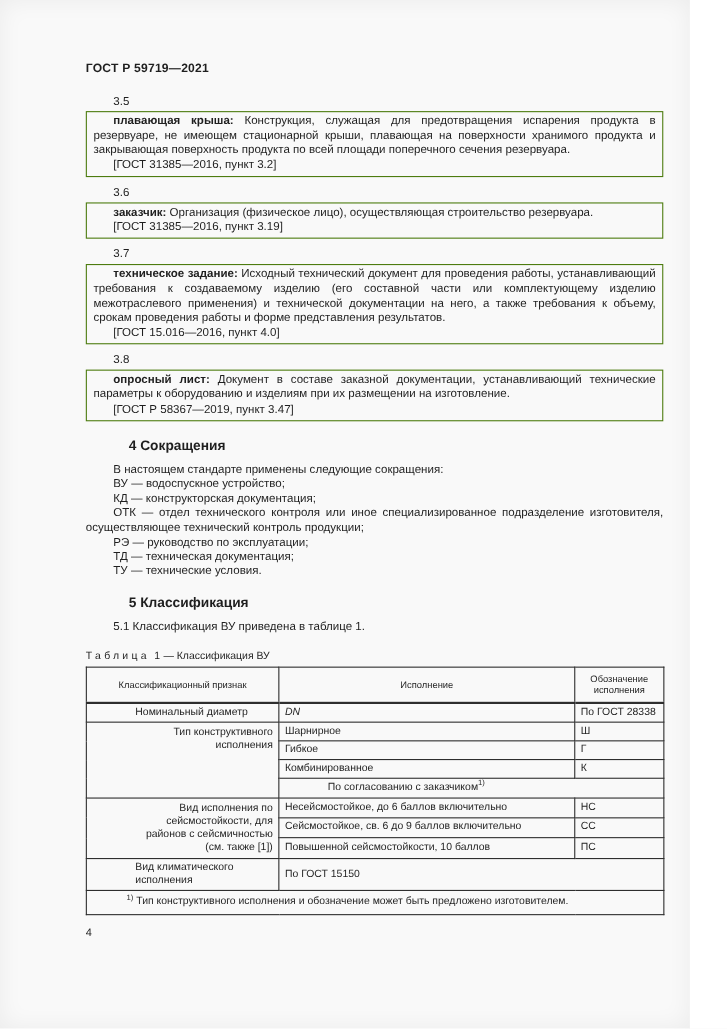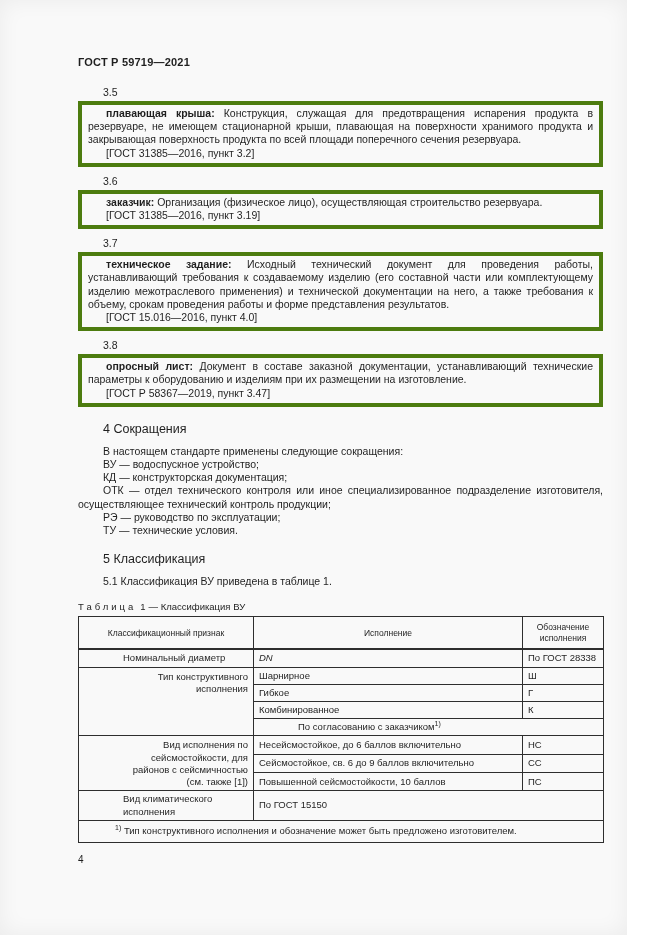--- a/index.html
+++ b/index.html
@@ -24,41 +24,41 @@
   .doc-header {
     font-size: 11px; font-weight: bold;
     letter-spacing: 0.2px;
     margin-bottom: 18px;
   }
   .clause-num {
     margin: 8px 0 3px 25px;
     font-size: 10.5px;
   }
   .term-box {
-    border: 4px solid #4d7c0f;
+    border: 1px solid #4d7c0f;
     padding: 2px 6px 3px 6px;
     background: transparent;
   }
   .term-def {
     margin: 0;
     font-size: 10.5px;
     line-height: 13.2px;
     text-indent: 18px;
     text-align: justify;
   }
   .term-src {
     margin: 0;
     font-size: 10.5px;
     line-height: 13.2px;
     text-indent: 18px;
   }
   h2.sec {
     font-size: 12.5px;
-    font-weight: normal;
-    margin: 15px 0 9px 25px;
+    font-weight: bold;
+    margin: 15px 0 9px 39px;
   }
   .para {
     margin: 0;
     font-size: 10.5px;
     line-height: 13.2px;
     text-indent: 25px;
     text-align: justify;
   }
   .tbl-caption {
     margin: 13px 0 4px 0;
@@ -135,20 +135,21 @@
       <p class="term-def"><b>опросный лист:</b> <span>Документ в составе заказной документации, устанавливающий технические параметры к оборудованию и изделиям при их размещении на изготовление.</span></p>
       <p class="term-src">[ГОСТ Р 58367—2019, пункт 3.47]</p>
     </div>
 
     <h2 class="sec">4 Сокращения</h2>
     <p class="para">В настоящем стандарте применены следующие сокращения:</p>
     <p class="para">ВУ — водоспускное устройство;</p>
     <p class="para">КД — конструкторская документация;</p>
     <p class="para">ОТК — отдел технического контроля или иное специализированное подразделение изготовителя, осуществляющее технический контроль продукции;</p>
     <p class="para">РЭ — руководство по эксплуатации;</p>
+    <p class="para">ТД — техническая документация;</p>
     <p class="para">ТУ — технические условия.</p>
 
     <h2 class="sec">5 Классификация</h2>
     <p class="para">5.1 Классификация ВУ приведена в таблице 1.</p>
 
     <p class="tbl-caption"><span class="spaced">Таблица</span><span class="cap-num">1</span><span>— Классификация ВУ</span></p>
 
     <table class="cls">
       <colgroup>
           <col class="c1">

